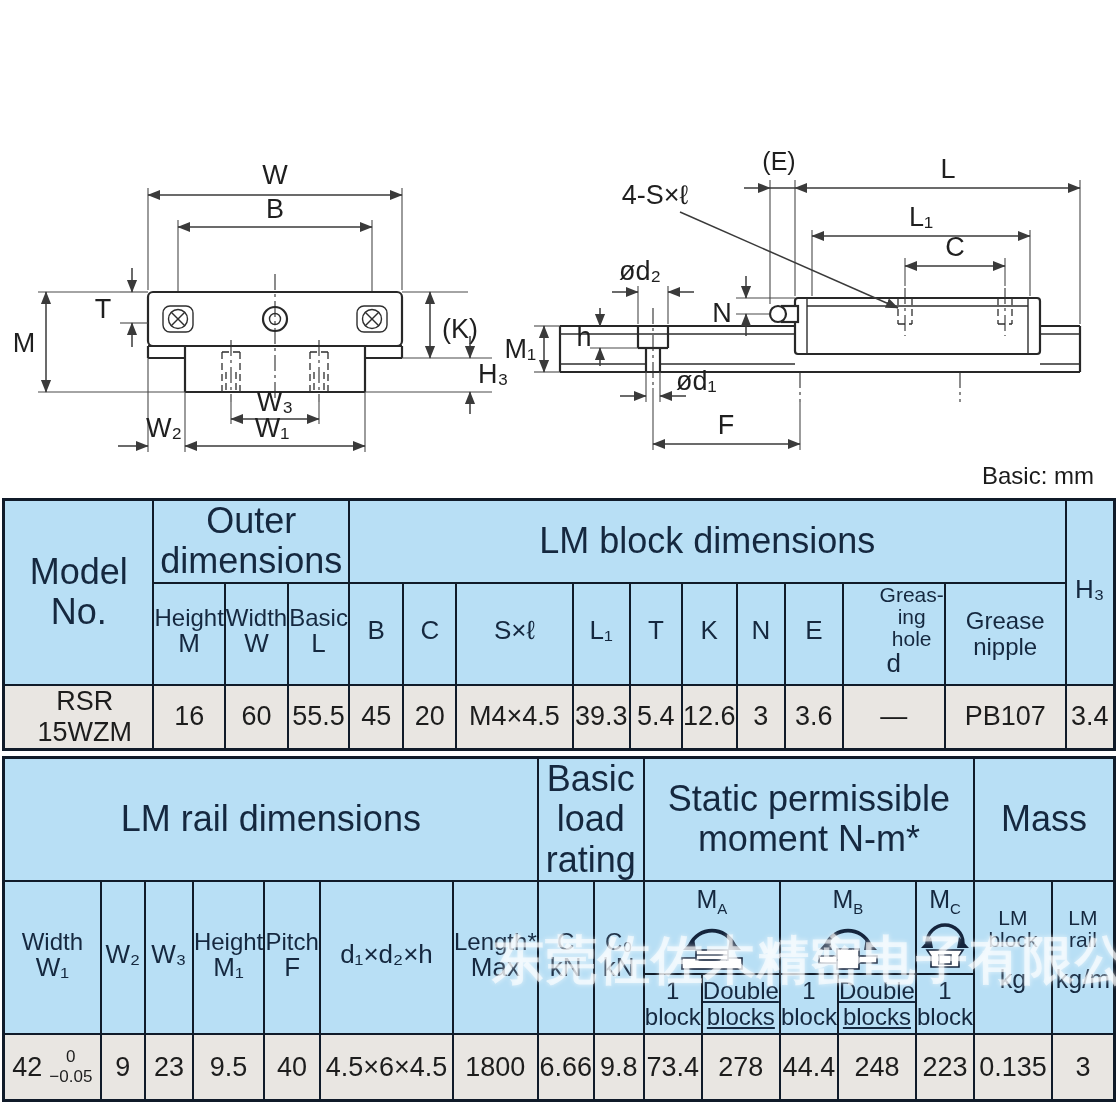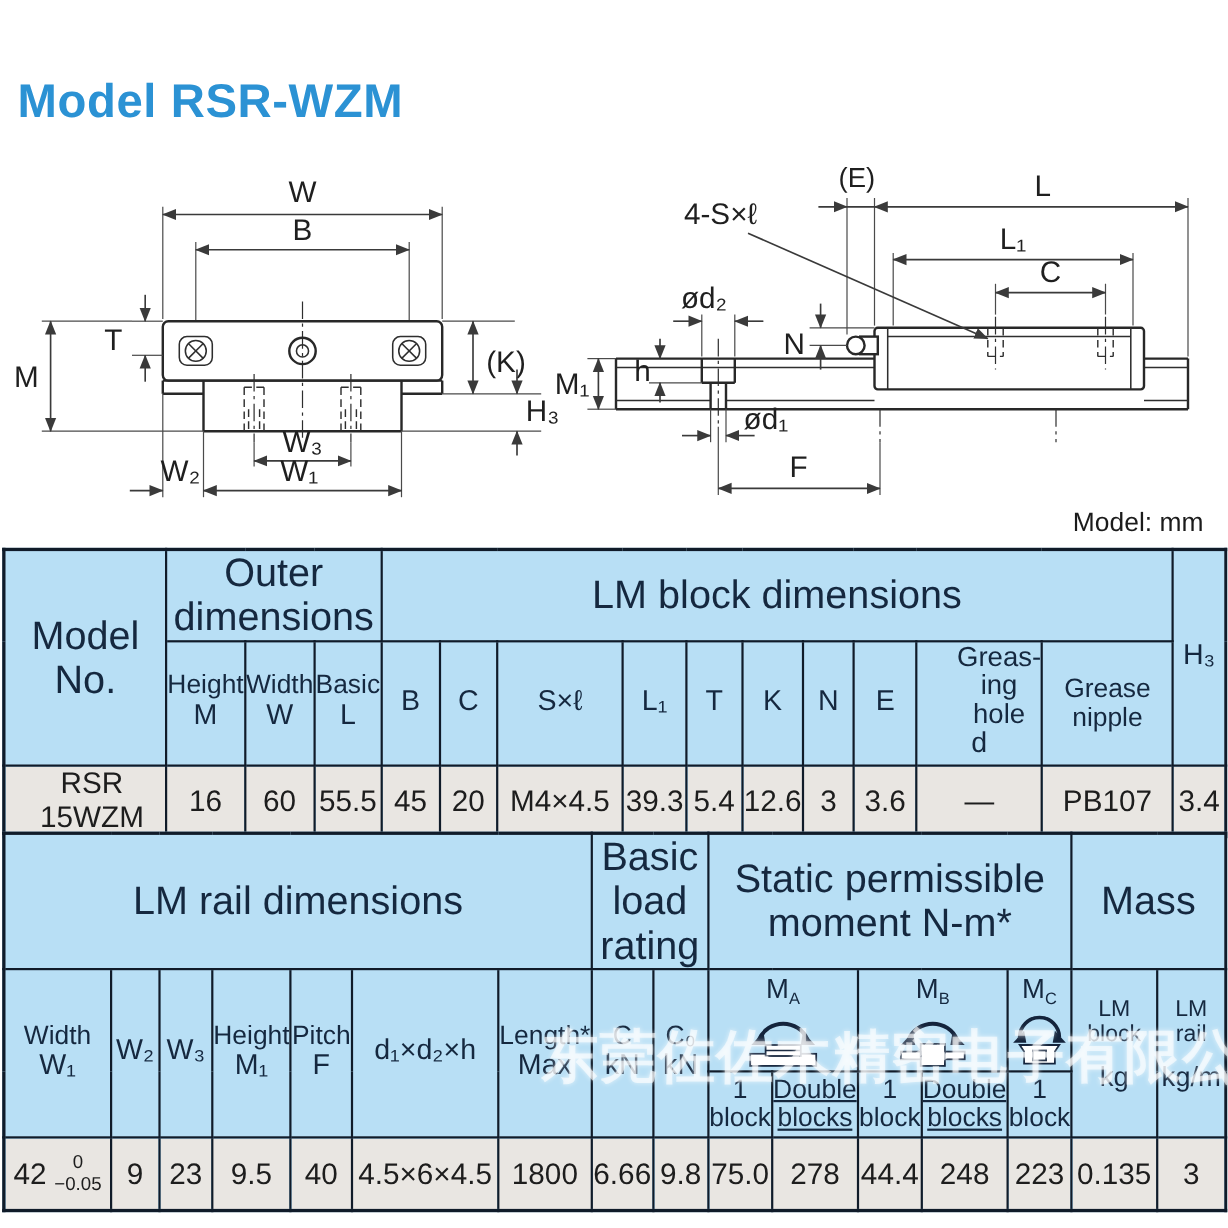--- a/index.html
+++ b/index.html
@@ -21,42 +21,41 @@
   table.t{border-collapse:collapse;table-layout:fixed;position:absolute;left:2px;
           background:#b8dff5;}
   table.t th,table.t td{border:2.6px solid #101b29;padding:0;font-weight:normal;
           text-align:center;vertical-align:middle;overflow:hidden;}
   table.t{border:3px solid #101b29;}
   .grp{font-size:36px;line-height:1.12;white-space:pre-line;}
   .vcell{display:flex;flex-direction:column;height:100%;}
   .vcell .word{flex:1;display:flex;align-items:center;justify-content:center;
                font-size:24px;line-height:1.05;white-space:pre-line;}
   .vcell .sym{padding-bottom:7px;font-size:26px;line-height:1;}
-  .vcell .small{font-size:25px;margin-left:36px;}
+  .vcell .small{font-size:21px;margin-left:36px;}
   td.data{background:#e9e6e2;font-size:27px;color:#1d1d1d;}
   td.data.left{text-align:center;padding-left:12px;}
   .mcell{display:flex;flex-direction:column;align-items:center;height:100%;padding-top:4px;}
   .mlbl{font-size:25px;line-height:1.1;}
   sub{font-size:.6em;}
   .blk{font-size:24px;line-height:1.1;white-space:pre-line;}
   .blk.small{font-size:24px;text-decoration:underline;}
   .masscell .word{font-size:21px;}
   .masscell .sym2{height:58px;display:flex;align-items:center;justify-content:center;font-size:25px;}
   .tolrow{display:flex;align-items:center;justify-content:center;gap:7px;}
   .tolstack{display:flex;flex-direction:column;font-size:17px;line-height:1.2;text-align:center;}
   .wm{position:absolute;left:492px;top:926px;width:640px;font-size:52px;font-weight:bold;
       color:rgba(255,255,255,0.60);text-shadow:0 0 5px rgba(255,255,255,0.65);
       letter-spacing:1px;z-index:5;pointer-events:none;white-space:nowrap;}
 </style>
 </head>
 <body>
 
 <div id="page">
 
-  <div class="title">Model RSR-WZM</div>
 
   <svg class="diag" width="1116" height="345" viewBox="0 0 1116 345">
     <defs>
       <marker id="ar" viewBox="0 0 10 10" refX="9.5" refY="5" markerWidth="8.5" markerHeight="8.5" orient="auto-start-reverse">
           <path d="M0,1 L10,5 L0,9 z" fill="#3a3a3a"></path>
         </marker>
     </defs>
 
     <g>
 
@@ -233,21 +232,21 @@
       <line class="dim" x1="686" y1="256" x2="660" y2="256" marker-end="url(#ar)"></line>
       <text x="676" y="250" text-anchor="start">ød₁</text>
 
       <line class="ext" x1="653" y1="248" x2="653" y2="310"></line>
         <line class="ext" x1="800" y1="262" x2="800" y2="310"></line>
       <line class="dim" x1="653" y1="304" x2="800" y2="304" marker-start="url(#ar)" marker-end="url(#ar)"></line>
       <text x="726" y="294" text-anchor="middle">F</text>
     </g>
   </svg>
 
-  <div class="unit">Model: mm</div>
+  <div class="unit">Basic: mm</div>
 
   <table class="t" style="top:498px;">
     <colgroup>
       <col style="width:160px">
         <col style="width:58px">
         <col style="width:60px">
         <col style="width:60px">
       <col style="width:60px">
         <col style="width:58px">
         <col style="width:122px">
@@ -534,21 +533,21 @@
         </div>
           </td>
       <td class="data">9</td>
       <td class="data">23</td>
       <td class="data">9.5</td>
       <td class="data">40</td>
       <td class="data">4.5×6×4.5</td>
       <td class="data">1800</td>
       <td class="data">6.66</td>
       <td class="data">9.8</td>
-      <td class="data">75.0</td>
+      <td class="data">73.4</td>
       <td class="data">278</td>
       <td class="data">44.4</td>
       <td class="data">248</td>
       <td class="data">223</td>
       <td class="data">0.135</td>
       <td class="data">3</td>
     </tr>
   </tbody>
     </table>
 

